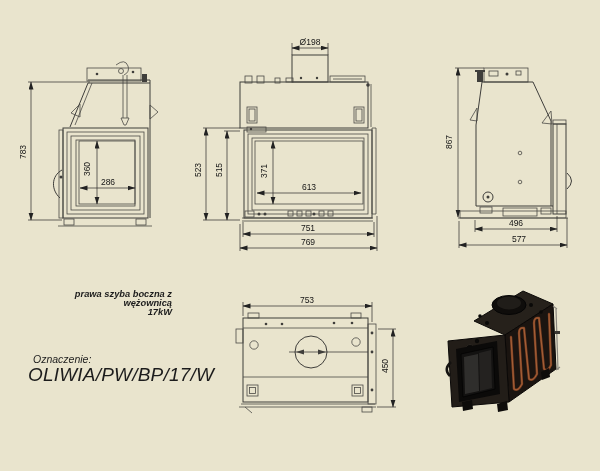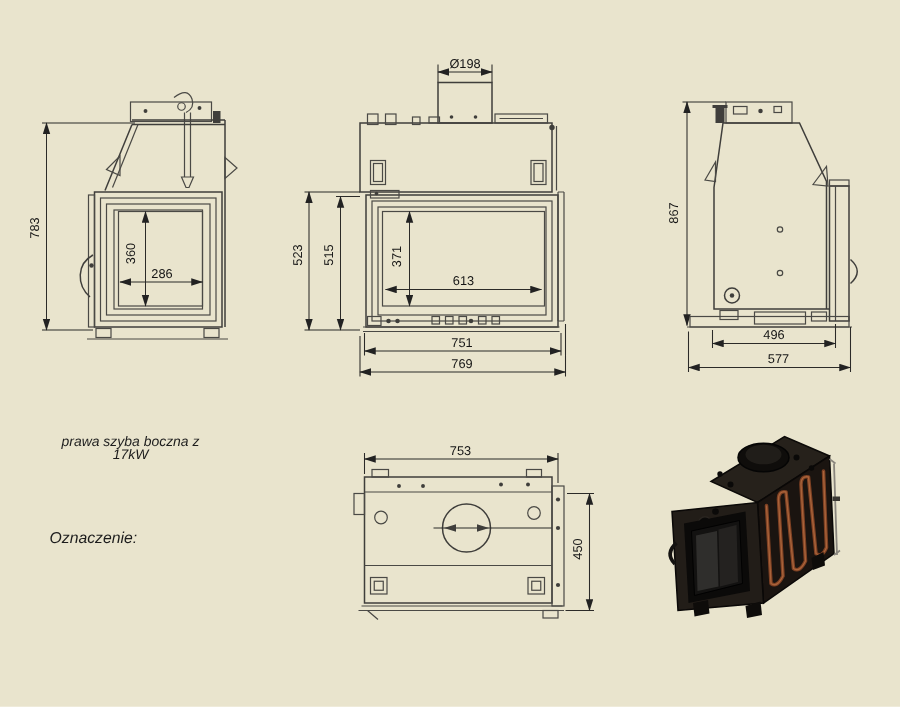--- a/index.html
+++ b/index.html
@@ -7,21 +7,21 @@
          font-family:"Liberation Sans",sans-serif;}
   svg{position:absolute;left:0;top:0;}
   .ln{stroke:#3f3e3b;stroke-width:1;fill:none;}
   .ln2{stroke:#4a4945;stroke-width:.8;fill:none;}
   .fill{fill:#3f3e3b;stroke:none;}
   .dim{stroke:#2b2a28;stroke-width:.7;fill:none;}
   .dimtxt{font-family:"Liberation Sans",sans-serif;font-size:8.5px;fill:#151515;}
   .lbl{position:absolute;color:#1c1c1c;font-style:italic;white-space:nowrap;}
   .t-piec{left:37px;top:276px;font-size:8px;font-weight:700;}
   .t-piec .big{font-size:14px;font-weight:700;margin-left:2px;}
-  .t-desc{left:18px;top:290px;width:138px;text-align:center;font-size:9.3px;font-weight:400;line-height:9.2px;white-space:normal;}
+  .t-desc{left:34px;top:290px;width:138px;text-align:right;font-size:9.3px;font-weight:700;line-height:9.2px;white-space:normal;}
   .t-ozn{left:33px;top:353px;font-size:10.5px;font-weight:400;}
   .t-code{left:28px;top:364px;font-size:19px;font-weight:400;letter-spacing:.2px;}
 </style>
 </head>
 <body>
 
 <div id="page">
 <svg width="600" height="471" viewBox="0 0 600 471">
   <defs>
     <marker id="ar" markerWidth="8" markerHeight="6" refX="7.5" refY="2.5" orient="auto-start-reverse" markerUnits="userSpaceOnUse">
@@ -227,16 +227,18 @@
     <path d="M553,306 L557,309 M556,370 L560,367" stroke="#8a867e" stroke-width="1.1" fill="none"></path>
     <rect x="555" y="331" width="5" height="3" fill="#3b3833"></rect>
     <polygon points="462,402 472,400 473,409 463,411" fill="#0e0c0a"></polygon>
     <polygon points="497,404 507,401 508,410 498,412" fill="#0e0c0a"></polygon>
     <polygon points="541,372 549,368 550,377 542,380" fill="#0e0c0a"></polygon>
   </g>
 </svg>
 
   <div class="lbl t-desc">
     <div>prawa szyba boczna z</div>
+    <div>wężownicą</div>
     <div>17kW</div>
   </div>
   <div class="lbl t-ozn">Oznaczenie:</div>
+  <div class="lbl t-code">OLIWIA/PW/BP/17/W</div>
 </div>
 
 </body></html>

